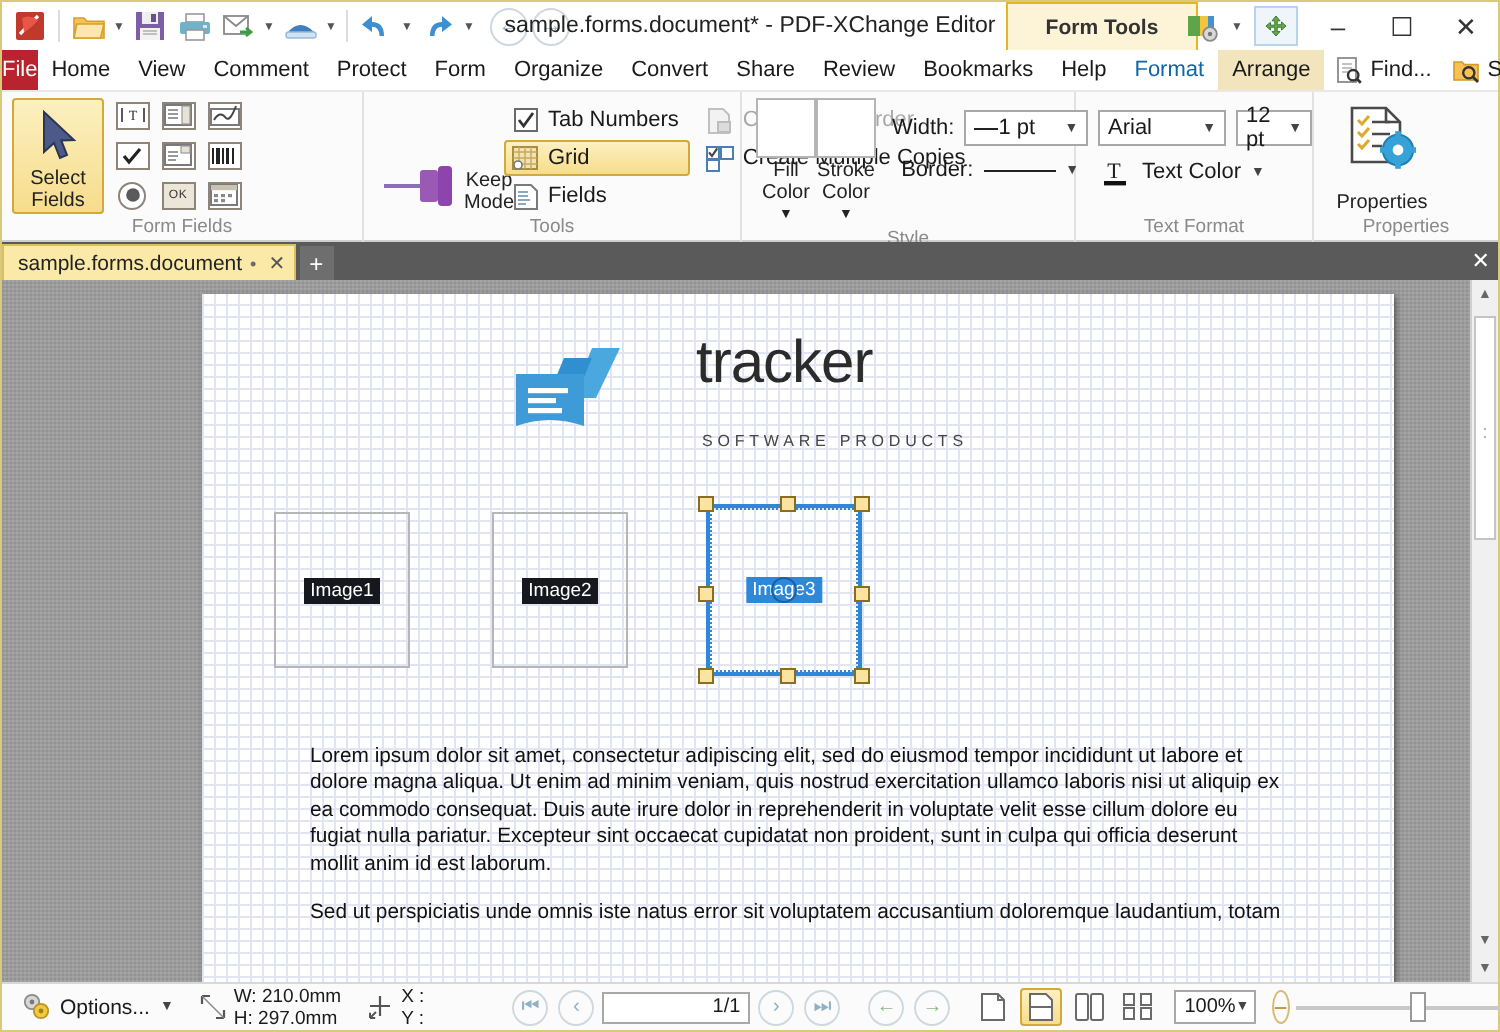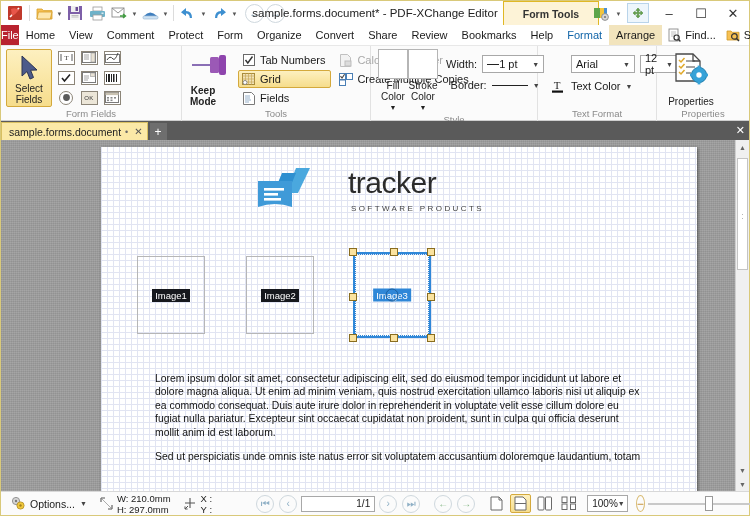--- a/index.html
+++ b/index.html
@@ -65,21 +65,21 @@
   .bigbtn{ width:46px; height:58px; display:flex; flex-direction:column; align-items:center;
            justify-content:flex-start; padding-top:2px;
            background:linear-gradient(#fdf0c0,#f6dd8c); border:1px solid #d4a93c; border-radius:2px; }
   .bigbtn .lbl{ font-size:10px; text-align:center; line-height:11px; color:#222; margin-top:auto; padding-bottom:1px;}
   .icons3{ display:grid; grid-template-columns:repeat(3,22px); grid-template-rows:repeat(3,19px);
            gap:1px; margin-left:4px; }
   .icell{ width:20px;height:17px; display:flex;align-items:center;justify-content:center; }
   .fico{ width:17px;height:14px; border:1px solid #8c8578; background:#fff; position:relative;
          display:flex; align-items:center; justify-content:center; font-size:7px; color:#333; }
 
-  .keepmode{ width:56px;height:58px;display:flex;flex-direction:column;align-items:flex-start;font-weight:bold;}
+  .keepmode{ width:56px;height:58px;display:flex;flex-direction:row;align-items:flex-end;}
   .keepmode .lbl{ font-size:10px; line-height:11px; text-align:center; margin-top:auto; color:#222;}
   .tcol{ display:flex; flex-direction:column; gap:1px; padding-top:2px; }
   .tbtn{ display:flex; align-items:center; gap:4px; padding:1px 5px 1px 2px; border:1px solid transparent;
          border-radius:2px; font-size:11px; white-space:nowrap;}
   .tbtn.on{ background:linear-gradient(#fdf0c0,#f6dd8c); border-color:#d4a93c; }
   .tbtn.dis{ color:#a9a9a9; }
   .mini{ width:15px;height:14px;display:flex;align-items:center;justify-content:center;}
 
   .swatchbtn{ width:44px; display:flex; flex-direction:column; align-items:center; }
   .swatch{ width:30px;height:30px;background:#fff;border:1px solid #b5b5b5; }
@@ -122,21 +122,21 @@
         repeating-linear-gradient(0deg,#c9cfe8 0 1px,transparent 1px 6px),
         repeating-linear-gradient(90deg,#c9cfe8 0 1px,transparent 1px 6px),
         repeating-linear-gradient(0deg,#8d97c9 0 1px,transparent 1px 30px),
         repeating-linear-gradient(90deg,#8d97c9 0 1px,transparent 1px 30px);
       opacity:.55;
   }
   .logo{ position:absolute; left:155px; top:20px; display:flex; align-items:center; gap:26px;}
   .logomark{ position:relative; width:66px; height:46px; }
   .logotext{ display:flex; flex-direction:column; line-height:1; }
   .logotext .big{ font-size:30px; color:#2b2b2b; letter-spacing:-0.5px; }
-  .logotext .small{ font-size:8px; color:#444; letter-spacing:2.4px; margin-top:7px; padding-left:3px;}
+  .logotext .small{ font-size:8px; color:#444; letter-spacing:2.4px; margin-top:20px; padding-left:3px;}
 
   .fieldbox{ position:absolute; border:1px solid #b6b6b6; display:flex; align-items:center;
              justify-content:center; }
   .fieldlabel{ background:#16181d; color:#fff; font-size:9.5px; padding:1px 3px; }
   .selfield{ position:absolute; border:2px solid #2f87d8; }
   .selfield .dots{ position:absolute; inset:0; border:1px dotted #2f87d8; }
   .sellabel{ background:#2f87d8; color:#fff; font-size:9.5px; padding:1px 3px;
              position:absolute; left:50%; top:50%; transform:translate(-50%,-50%); white-space:nowrap;}
   .selcircle{ position:absolute; left:50%; top:50%; transform:translate(-50%,-50%);
               width:13px;height:13px;border:1px solid #1c5f9e;border-radius:50%; }
@@ -510,21 +510,21 @@
           </div>
         </div>
       </div>
       <div class="rgroup-title">Style</div>
     </div>
 
     <div class="rgroup" style="width:119px;">
       <div class="rgroup-body">
         <div class="textfmt">
           <div class="srow">
-            <div class="combo" style="width:64px;margin-left:22px;">
+            <div class="combo" style="width:64px;">
               <span>Arial</span>
               <span class="arw">▼</span>
             </div>
             <div class="combo" style="width:38px;">
               <span>12 pt</span>
               <span class="arw">▼</span>
             </div>
           </div>
           <div class="srow">
             <span class="mini" style="width:17px;">

